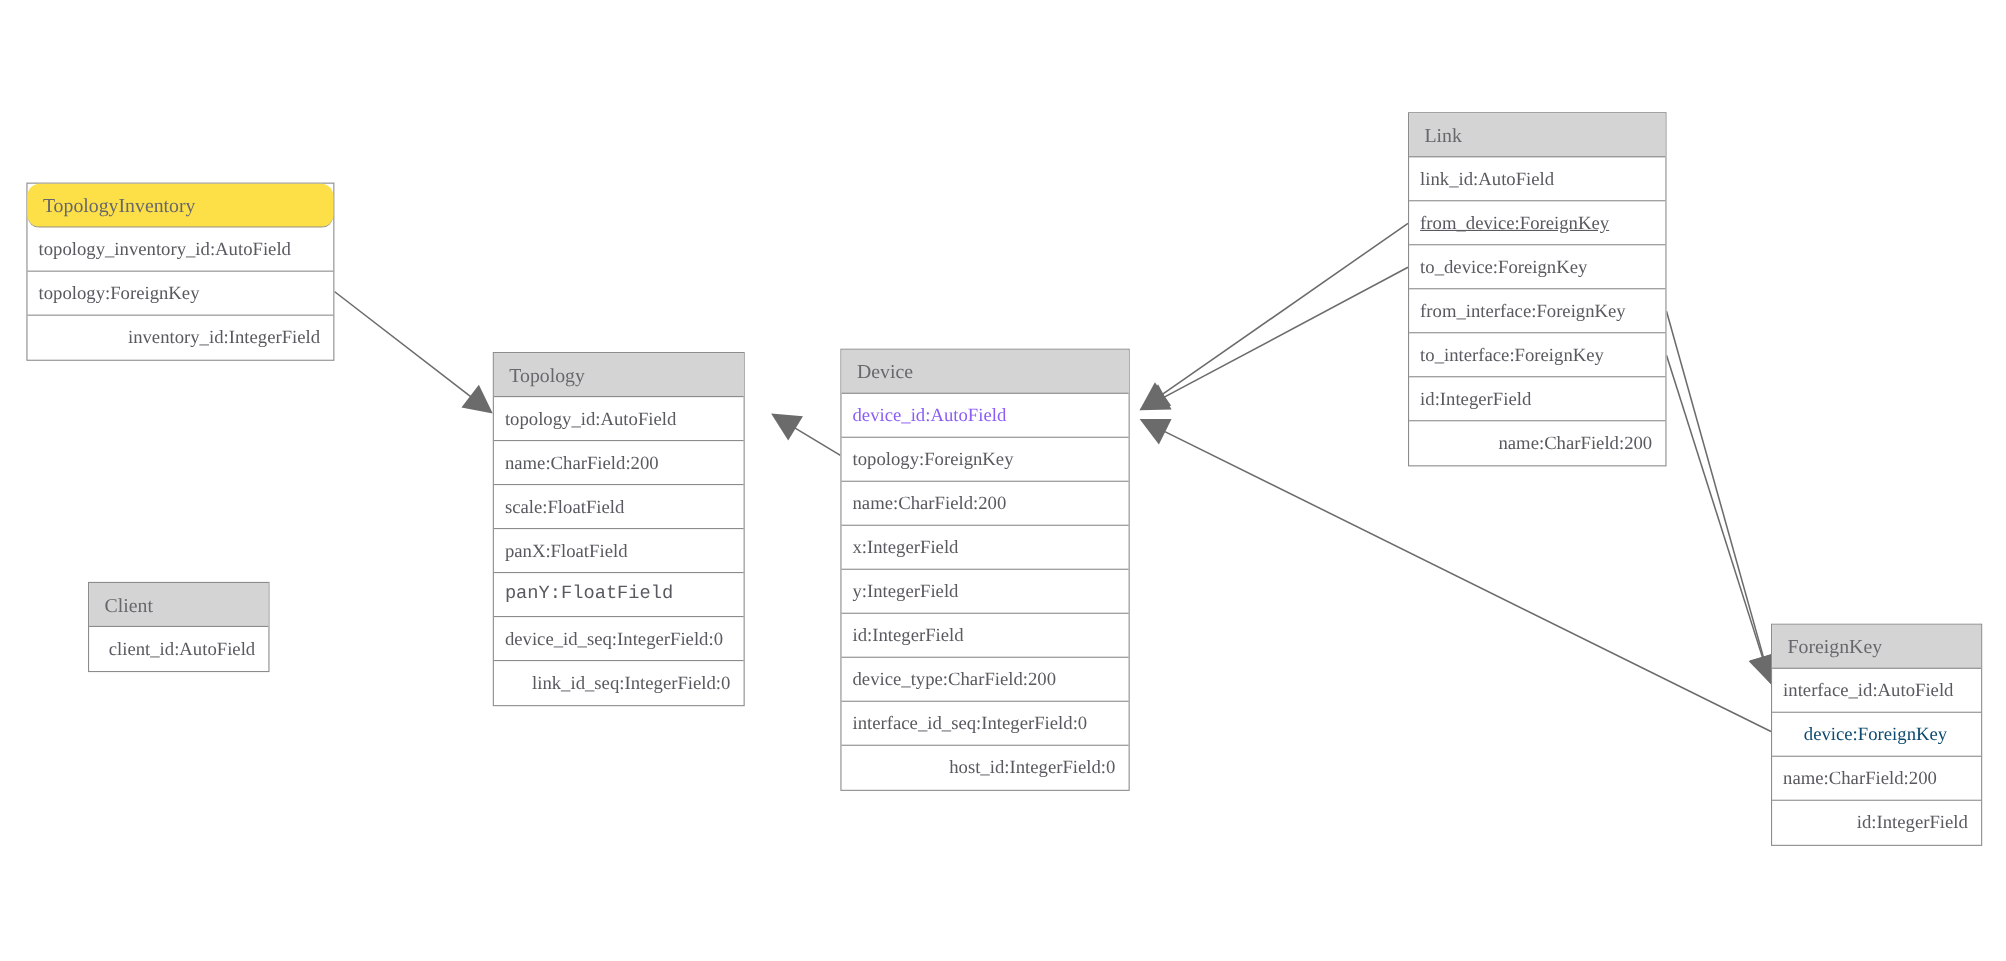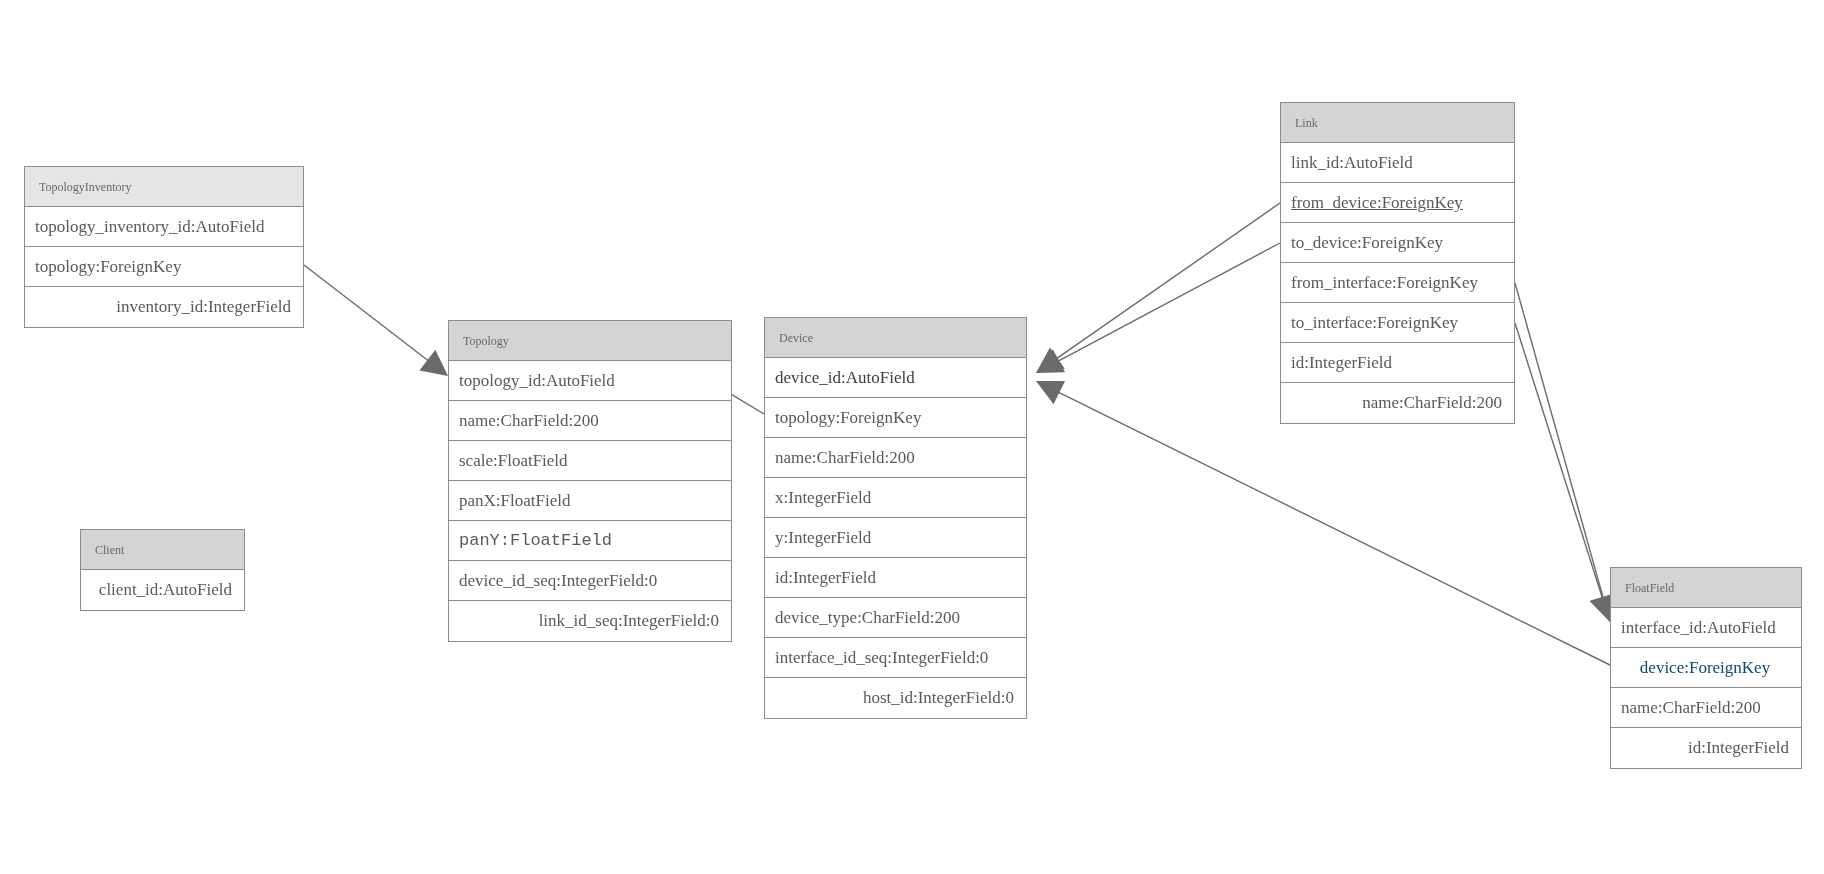--- a/index.html
+++ b/index.html
@@ -32,21 +32,21 @@
     box-sizing: border-box;
     border: 1px solid #8c8c8c;
     background: #ffffff;
     z-index: 2;
   }
   .entity-header {
     box-sizing: border-box;
     background: #d4d4d4;
     border-bottom: 1px solid #8c8c8c;
     color: #67676d;
-    font-size: 12px;
+    font-size: 18px;
     line-height: 40px;
     height: 40px;
     padding: 0 0 0 14px;
     white-space: nowrap;
     overflow: hidden;
   }
   .entity-rows {
     display: block;
   }
   .entity-row {
@@ -96,49 +96,49 @@
         <path d="M 1610 622 L 1590.4663785777188 600.4723983191114 L 1615.501908491342 593.4565418536419 Z" fill="#6b6b6b"></path>
       </g>
       <g>
         <polyline points="1515,323 1603.3382034057618,601.0328717718187" fill="none" stroke="#6b6b6b" stroke-width="1.4"></polyline>
         <path d="M 1610 622 L 1589.737300981066 601.1571828087447 L 1614.5166343416438 593.2841504700996 Z" fill="#6b6b6b"></path>
       </g>
     </svg>
 
   <div id="entity-layer">
       <div class="entity" style="left: 24px; top: 166px; width: 280px; border-color: rgb(140, 140, 140); background: rgb(255, 255, 255);">
-        <div class="entity-header" style="background: #e5e5e5; color: rgb(103, 103, 109); border-bottom-color: rgb(140, 140, 140);">TopologyInventory</div>
+        <div class="entity-header" style="background: #fde047; color: rgb(103, 103, 109); border-bottom-color: rgb(140, 140, 140); border-radius: 11px;">TopologyInventory</div>
         <div class="entity-rows">
           <div class="entity-row" style="color: rgb(89, 89, 96); border-bottom-color: rgb(140, 140, 140);">topology_inventory_id:AutoField</div>
           <div class="entity-row" style="color: rgb(89, 89, 96); border-bottom-color: rgb(140, 140, 140);">topology:ForeignKey</div>
           <div class="entity-row" style="color: rgb(89, 89, 96); border-bottom-color: rgb(140, 140, 140);">inventory_id:IntegerField</div>
         </div>
       </div>
       <div class="entity" style="left: 80px; top: 529px; width: 165px; border-color: rgb(140, 140, 140); background: rgb(255, 255, 255);">
         <div class="entity-header" style="background: rgb(212, 212, 212); color: rgb(103, 103, 109); border-bottom-color: rgb(140, 140, 140);">Client</div>
         <div class="entity-rows">
           <div class="entity-row" style="color: rgb(89, 89, 96); border-bottom-color: rgb(140, 140, 140);">client_id:AutoField</div>
         </div>
       </div>
-      <div class="entity" style="left: 448px; top: 320px; width: 284px; border-color: rgb(140, 140, 140); background: rgb(255, 255, 255);">
+      <div class="entity" style="left: 448px; top: 320px; width: 229px; border-color: rgb(140, 140, 140); background: rgb(255, 255, 255);">
         <div class="entity-header" style="background: rgb(212, 212, 212); color: rgb(103, 103, 109); border-bottom-color: rgb(140, 140, 140);">Topology</div>
         <div class="entity-rows">
           <div class="entity-row" style="color: rgb(89, 89, 96); border-bottom-color: rgb(140, 140, 140);">topology_id:AutoField</div>
           <div class="entity-row" style="color: rgb(89, 89, 96); border-bottom-color: rgb(140, 140, 140);">name:CharField:200</div>
           <div class="entity-row" style="color: rgb(89, 89, 96); border-bottom-color: rgb(140, 140, 140);">scale:FloatField</div>
           <div class="entity-row" style="color: rgb(89, 89, 96); border-bottom-color: rgb(140, 140, 140);">panX:FloatField</div>
           <div class="entity-row" style="color: rgb(89, 89, 96); border-bottom-color: rgb(140, 140, 140); font-family: Liberation Mono, monospace;">panY:FloatField</div>
           <div class="entity-row" style="color: rgb(89, 89, 96); border-bottom-color: rgb(140, 140, 140);">device_id_seq:IntegerField:0</div>
           <div class="entity-row" style="color: rgb(89, 89, 96); border-bottom-color: rgb(140, 140, 140);">link_id_seq:IntegerField:0</div>
         </div>
       </div>
       <div class="entity" style="left: 764px; top: 317px; width: 263px; border-color: rgb(140, 140, 140); background: rgb(255, 255, 255);">
         <div class="entity-header" style="background: rgb(212, 212, 212); color: rgb(103, 103, 109); border-bottom-color: rgb(140, 140, 140);">Device</div>
         <div class="entity-rows">
-          <div class="entity-row" style="color: #404040; border-bottom-color: rgb(140, 140, 140);">device_id:AutoField</div>
+          <div class="entity-row" style="color: #8b5cf6; border-bottom-color: rgb(140, 140, 140);">device_id:AutoField</div>
           <div class="entity-row" style="color: rgb(89, 89, 96); border-bottom-color: rgb(140, 140, 140);">topology:ForeignKey</div>
           <div class="entity-row" style="color: rgb(89, 89, 96); border-bottom-color: rgb(140, 140, 140);">name:CharField:200</div>
           <div class="entity-row" style="color: rgb(89, 89, 96); border-bottom-color: rgb(140, 140, 140);">x:IntegerField</div>
           <div class="entity-row" style="color: rgb(89, 89, 96); border-bottom-color: rgb(140, 140, 140);">y:IntegerField</div>
           <div class="entity-row" style="color: rgb(89, 89, 96); border-bottom-color: rgb(140, 140, 140);">id:IntegerField</div>
           <div class="entity-row" style="color: rgb(89, 89, 96); border-bottom-color: rgb(140, 140, 140);">device_type:CharField:200</div>
           <div class="entity-row" style="color: rgb(89, 89, 96); border-bottom-color: rgb(140, 140, 140);">interface_id_seq:IntegerField:0</div>
           <div class="entity-row" style="color: rgb(89, 89, 96); border-bottom-color: rgb(140, 140, 140);">host_id:IntegerField:0</div>
         </div>
       </div>
@@ -148,21 +148,21 @@
           <div class="entity-row" style="color: rgb(89, 89, 96); border-bottom-color: rgb(140, 140, 140);">link_id:AutoField</div>
           <div class="entity-row" style="color: rgb(89, 89, 96); border-bottom-color: rgb(140, 140, 140); text-decoration: underline;">from_device:ForeignKey</div>
           <div class="entity-row" style="color: rgb(89, 89, 96); border-bottom-color: rgb(140, 140, 140);">to_device:ForeignKey</div>
           <div class="entity-row" style="color: rgb(89, 89, 96); border-bottom-color: rgb(140, 140, 140);">from_interface:ForeignKey</div>
           <div class="entity-row" style="color: rgb(89, 89, 96); border-bottom-color: rgb(140, 140, 140);">to_interface:ForeignKey</div>
           <div class="entity-row" style="color: rgb(89, 89, 96); border-bottom-color: rgb(140, 140, 140);">id:IntegerField</div>
           <div class="entity-row" style="color: rgb(89, 89, 96); border-bottom-color: rgb(140, 140, 140);">name:CharField:200</div>
         </div>
       </div>
       <div class="entity" style="left: 1610px; top: 567px; width: 192px; border-color: rgb(140, 140, 140); background: rgb(255, 255, 255);">
-        <div class="entity-header" style="background: rgb(212, 212, 212); color: rgb(103, 103, 109); border-bottom-color: rgb(140, 140, 140);">FloatField</div>
+        <div class="entity-header" style="background: rgb(212, 212, 212); color: rgb(103, 103, 109); border-bottom-color: rgb(140, 140, 140);">ForeignKey</div>
         <div class="entity-rows">
           <div class="entity-row" style="color: rgb(89, 89, 96); border-bottom-color: rgb(140, 140, 140);">interface_id:AutoField</div>
           <div class="entity-row" style="color: #0c4a6e; border-bottom-color: rgb(140, 140, 140); text-align: center;">device:ForeignKey</div>
           <div class="entity-row" style="color: rgb(89, 89, 96); border-bottom-color: rgb(140, 140, 140);">name:CharField:200</div>
           <div class="entity-row" style="color: rgb(89, 89, 96); border-bottom-color: rgb(140, 140, 140);">id:IntegerField</div>
         </div>
       </div>
     </div>
 
 </div>

